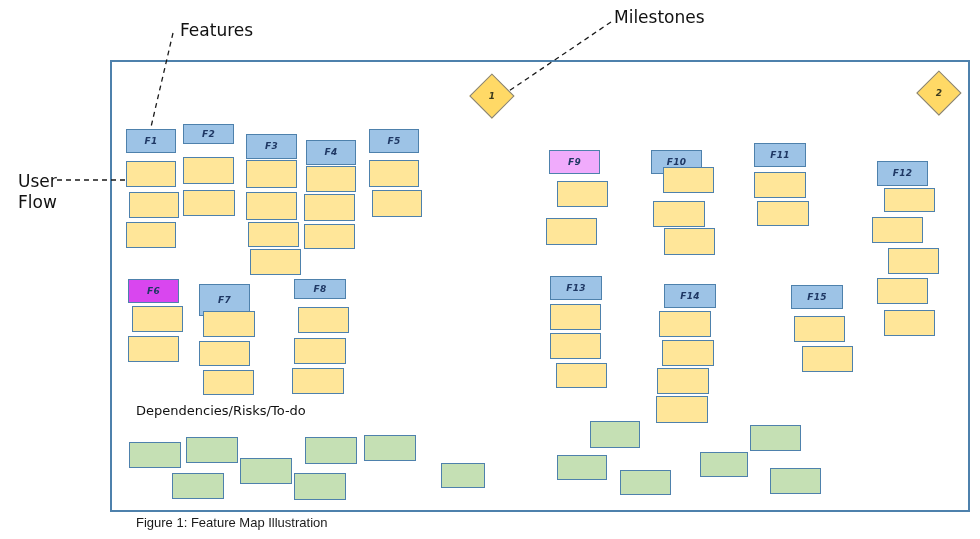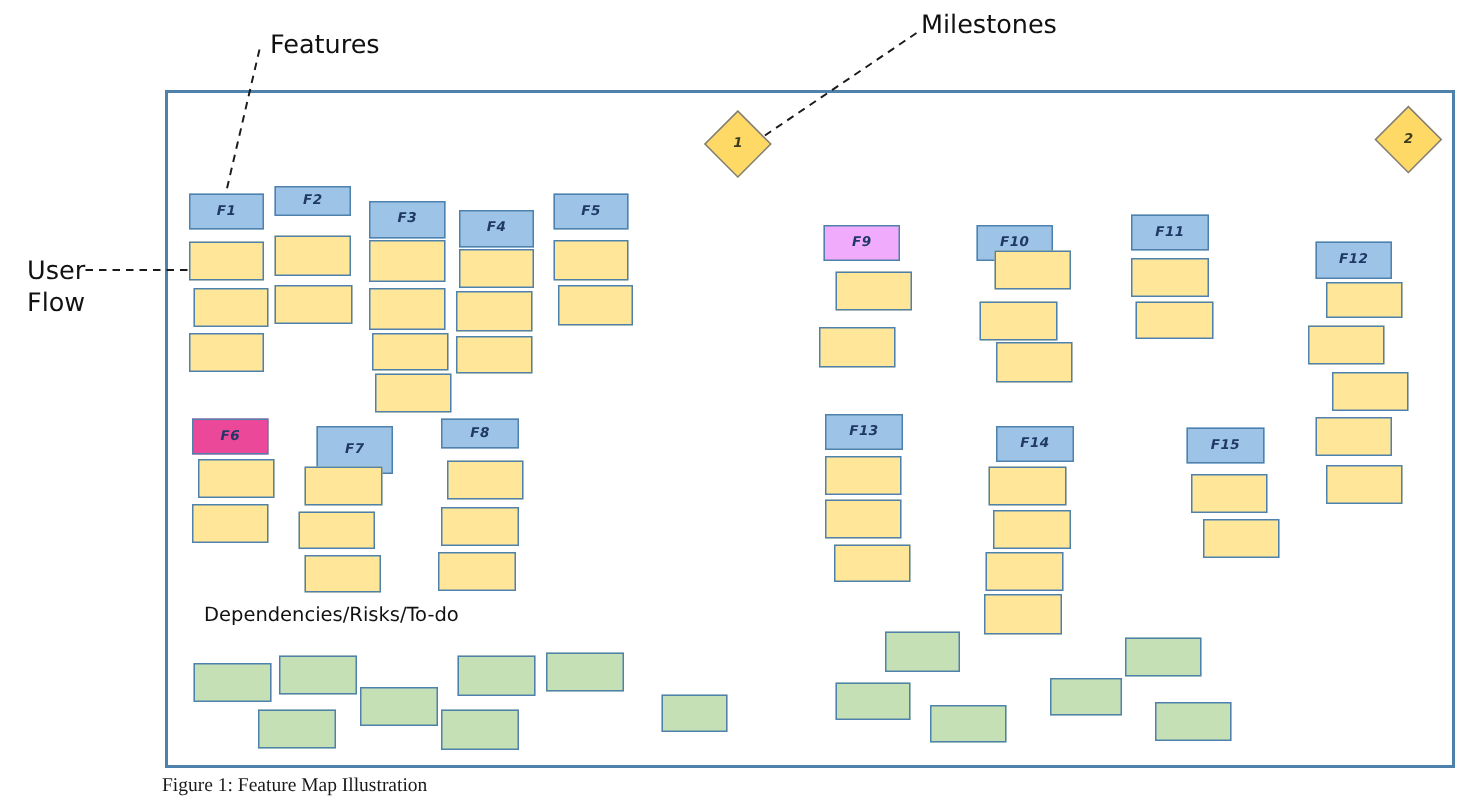--- a/index.html
+++ b/index.html
@@ -135,28 +135,28 @@
         <div class="box task" style="left: 304px; top: 224px; width: 51px; height: 25px; background: rgb(255, 230, 153); border-color: rgb(78, 129, 172);"></div>
       </div>
       <div>
         <div class="box header" style="left: 369px; top: 129px; width: 50px; height: 24px; background: rgb(157, 195, 230); border-color: rgb(78, 129, 172); display: flex; align-items: center; justify-content: center;">
           <span class="lbl">F5</span>
         </div>
         <div class="box task" style="left: 369px; top: 160px; width: 50px; height: 27px; background: rgb(255, 230, 153); border-color: rgb(78, 129, 172);"></div>
         <div class="box task" style="left: 372px; top: 190px; width: 50px; height: 27px; background: rgb(255, 230, 153); border-color: rgb(78, 129, 172);"></div>
       </div>
       <div>
-        <div class="box header" style="left: 128px; top: 279px; width: 51px; height: 24px; background: #ec4899; border-color: rgb(78, 129, 172); display: flex; align-items: center; ">
+        <div class="box header" style="left: 128px; top: 279px; width: 51px; height: 24px; background: #d946ef; border-color: rgb(78, 129, 172); display: flex; align-items: center; ">
           <span class="lbl">F6</span>
         </div>
         <div class="box task" style="left: 132px; top: 306px; width: 51px; height: 26px; background: rgb(255, 230, 153); border-color: rgb(78, 129, 172);"></div>
         <div class="box task" style="left: 128px; top: 336px; width: 51px; height: 26px; background: rgb(255, 230, 153); border-color: rgb(78, 129, 172);"></div>
       </div>
       <div>
-        <div class="box header" style="left: 199px; top: 284px; width: 51px; height: 32px; background: rgb(157, 195, 230); border-color: rgb(78, 129, 172); display: flex; align-items: center; justify-content: center; margin-left: 12px;">
+        <div class="box header" style="left: 199px; top: 284px; width: 51px; height: 32px; background: rgb(157, 195, 230); border-color: rgb(78, 129, 172); display: flex; align-items: center; justify-content: center;">
           <span class="lbl">F7</span>
         </div>
         <div class="box task" style="left: 203px; top: 311px; width: 52px; height: 26px; background: rgb(255, 230, 153); border-color: rgb(78, 129, 172);"></div>
         <div class="box task" style="left: 199px; top: 341px; width: 51px; height: 25px; background: rgb(255, 230, 153); border-color: rgb(78, 129, 172);"></div>
         <div class="box task" style="left: 203px; top: 370px; width: 51px; height: 25px; background: rgb(255, 230, 153); border-color: rgb(78, 129, 172);"></div>
       </div>
       <div>
         <div class="box header" style="left: 294px; top: 279px; width: 52px; height: 20px; background: rgb(157, 195, 230); border-color: rgb(78, 129, 172); display: flex; align-items: center; justify-content: center;">
           <span class="lbl">F8</span>
         </div>
@@ -246,15 +246,15 @@
       <div class="diamond" style="left: 922.59px; top: 76.5901px; width: 31.8198px; height: 31.8198px; background: rgb(255, 217, 102);">
         <div class="dlbl">2</div>
       </div>
     </div>
 
   <div class="annot hand" id="annot-features" style="left: 180px; top: 20px;">Features</div>
   <div class="annot hand" id="annot-milestones" style="left: 614px; top: 7px;">Milestones</div>
   <div class="annot hand" id="annot-userflow" style="left: 18px; top: 171px;">User<br>Flow</div>
   <div class="section-label" id="annot-dependencies" style="left: 136px; top: 403px; text-align: center;">Dependencies/Risks/To-do</div>
 
-  <div class="caption" id="figure-caption" style="left: 108px; top: 515px; font-family: Liberation Serif, serif;">Figure 1: Feature Map Illustration</div>
+  <div class="caption" id="figure-caption" style="left: 136px; top: 515px;">Figure 1: Feature Map Illustration</div>
 
 </div>
 
 </body></html>

